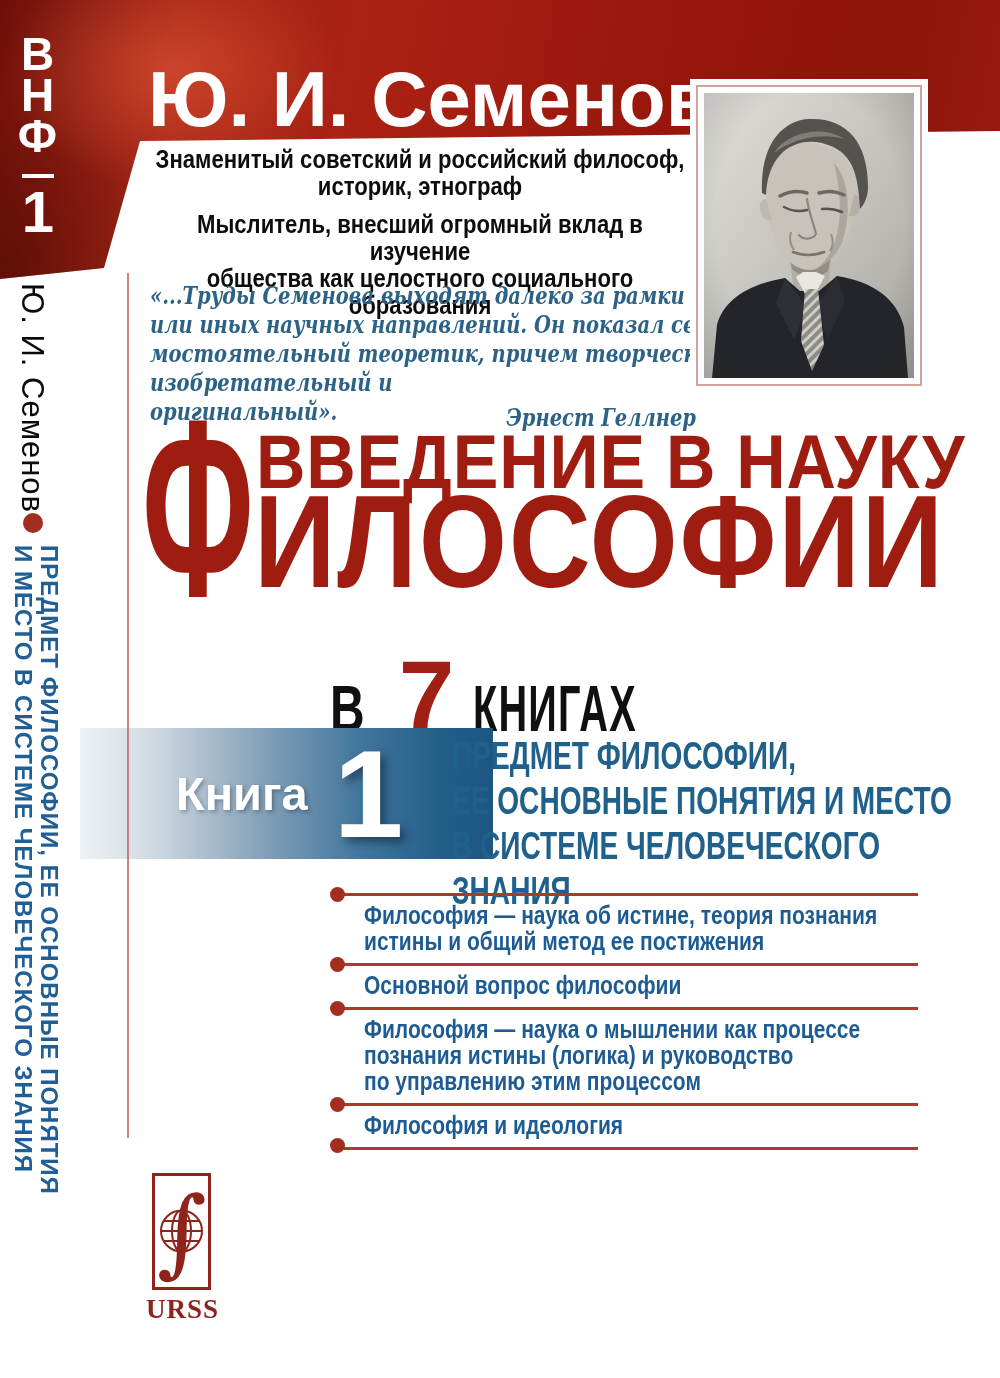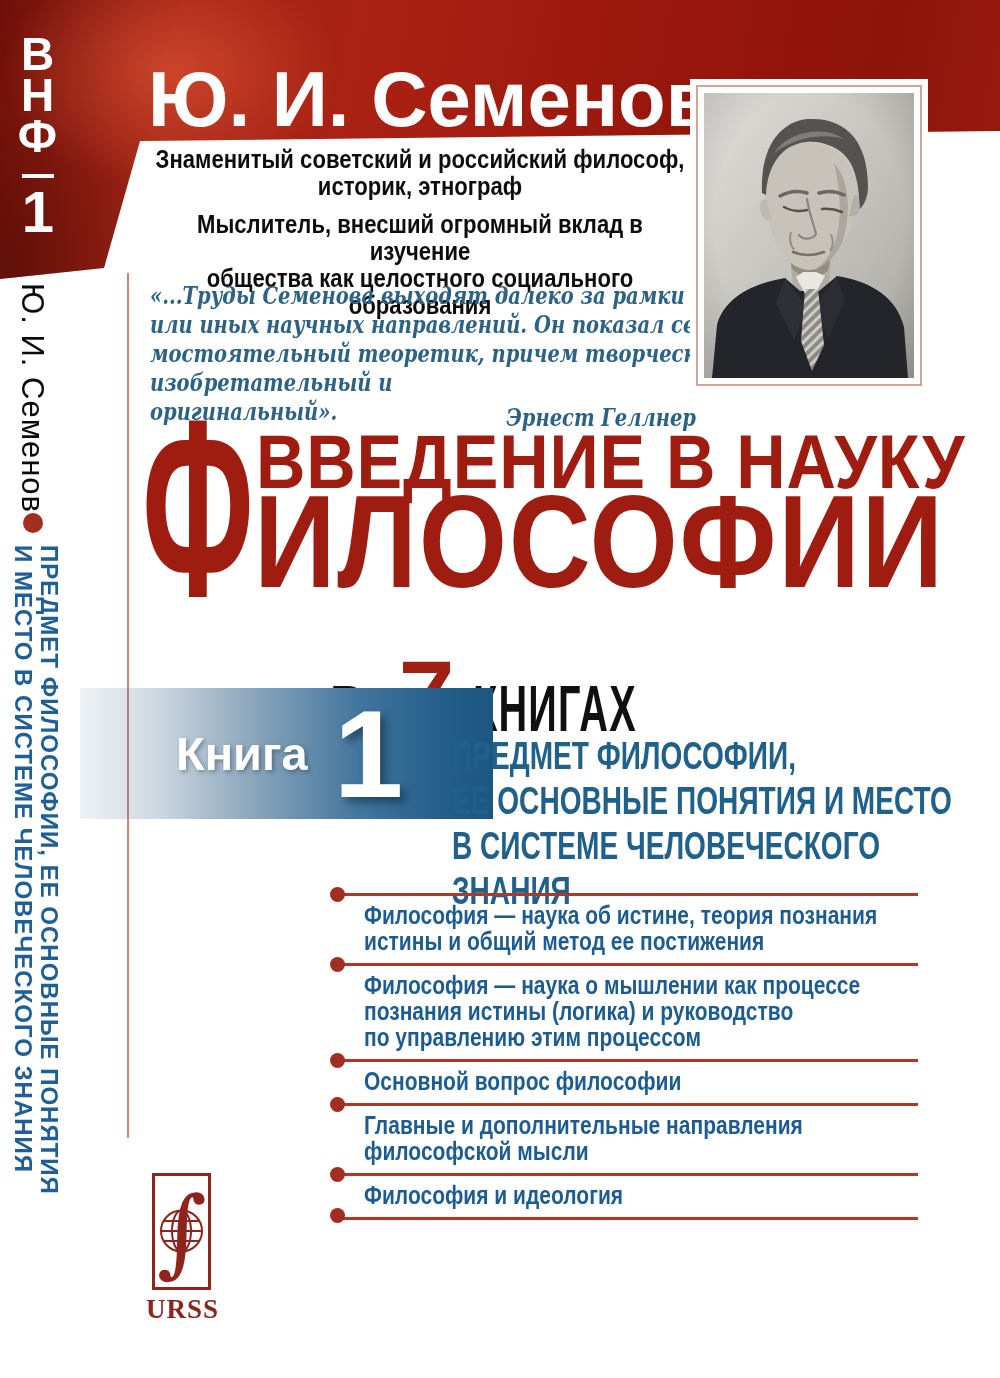--- a/index.html
+++ b/index.html
@@ -40,21 +40,21 @@
   .title-line1{position:absolute;left:256px;top:424px;color:#9e1d10;font-weight:700;
     font-size:76px;line-height:1;white-space:nowrap;transform:scaleX(.90);transform-origin:0 0;letter-spacing:1px;}
   .title-line2{position:absolute;left:254px;top:476px;color:#9e1d10;font-weight:700;
     font-size:132px;line-height:1;white-space:nowrap;transform:scaleX(.86);transform-origin:0 0;letter-spacing:2px;}
   .series-row{position:absolute;left:330px;top:598px;line-height:1;white-space:nowrap;margin-top:48px;}
   .series-row span{display:inline-block;line-height:1;}
   .sr-pre{font-size:64px;font-weight:700;color:#101010;transform:scaleX(.75);transform-origin:0 100%;}
   .sr-num{font-size:100px;font-weight:700;color:#a02114;margin:0 14px 0 18px;}
   .sr-suf{font-size:64px;font-weight:700;color:#101010;transform:scaleX(.62);transform-origin:0 100%;letter-spacing:2px;}
   
-  .badge{position:absolute;left:80px;top:688px;width:413px;height:131px;display:flex;align-items:center;
+  .badge{position:absolute;left:80px;top:728px;width:413px;height:131px;display:flex;align-items:center;
     background:linear-gradient(90deg,#eef2f6 0%,#cfd9e2 18%,#8aa5bb 42%,#41759d 68%,#235e88 88%,#1d5781 100%);}
   .badge-label{color:#fff;font-size:47px;font-weight:700;margin-left:96px;
     text-shadow:2px 2px 4px rgba(10,25,40,.35);}
   .badge-number{color:#fff;font-size:125px;font-weight:700;margin-left:26px;line-height:1;
     text-shadow:5px 5px 8px rgba(10,25,40,.5);}
   .book-subtitle{position:absolute;left:452px;top:733px;color:#20618c;font-weight:700;
     font-size:39px;line-height:45px;white-space:pre-line;transform:scaleX(.72);transform-origin:0 0;width:700px;}
   
   .topics{position:absolute;left:336px;top:893px;width:582px;border-bottom:3px solid #b2372a;}
   .topic{position:relative;border-top:3px solid #b2372a;padding:6px 0 9px 28px;}
@@ -175,26 +175,24 @@
     <span class="badge-label">Книга</span>
     <span class="badge-number">1</span>
   </div>
   <div class="book-subtitle">ПРЕДМЕТ ФИЛОСОФИИ,
 ЕЕ ОСНОВНЫЕ ПОНЯТИЯ И МЕСТО
 В СИСТЕМЕ ЧЕЛОВЕЧЕСКОГО ЗНАНИЯ</div>
 
   <div class="topics">
     <div class="topic"><span class="topic-text">Философия — наука об истине, теория познания
 истины и общий метод ее постижения</span></div>
+    <div class="topic"><span class="topic-text">Основной вопрос философии</span></div>
     <div class="topic"><span class="topic-text">Философия — наука о мышлении как процессе
 познания истины (логика) и руководство
 по управлению этим процессом</span></div>
-    <div class="topic"><span class="topic-text">Основной вопрос философии</span></div>
-    <div class="topic"><span class="topic-text">Главные и дополнительные направления
-философской мысли</span></div>
     <div class="topic"><span class="topic-text">Философия и идеология</span></div>
   </div>
 
   <div class="side-line"></div>
   <div class="side-author">Ю. И. Семенов</div>
   <div class="side-dot"></div>
   <div class="side-subtitle">
     <div>ПРЕДМЕТ ФИЛОСОФИИ, ЕЕ ОСНОВНЫЕ ПОНЯТИЯ</div>
     <div>И МЕСТО В СИСТЕМЕ ЧЕЛОВЕЧЕСКОГО ЗНАНИЯ</div>
   </div>

